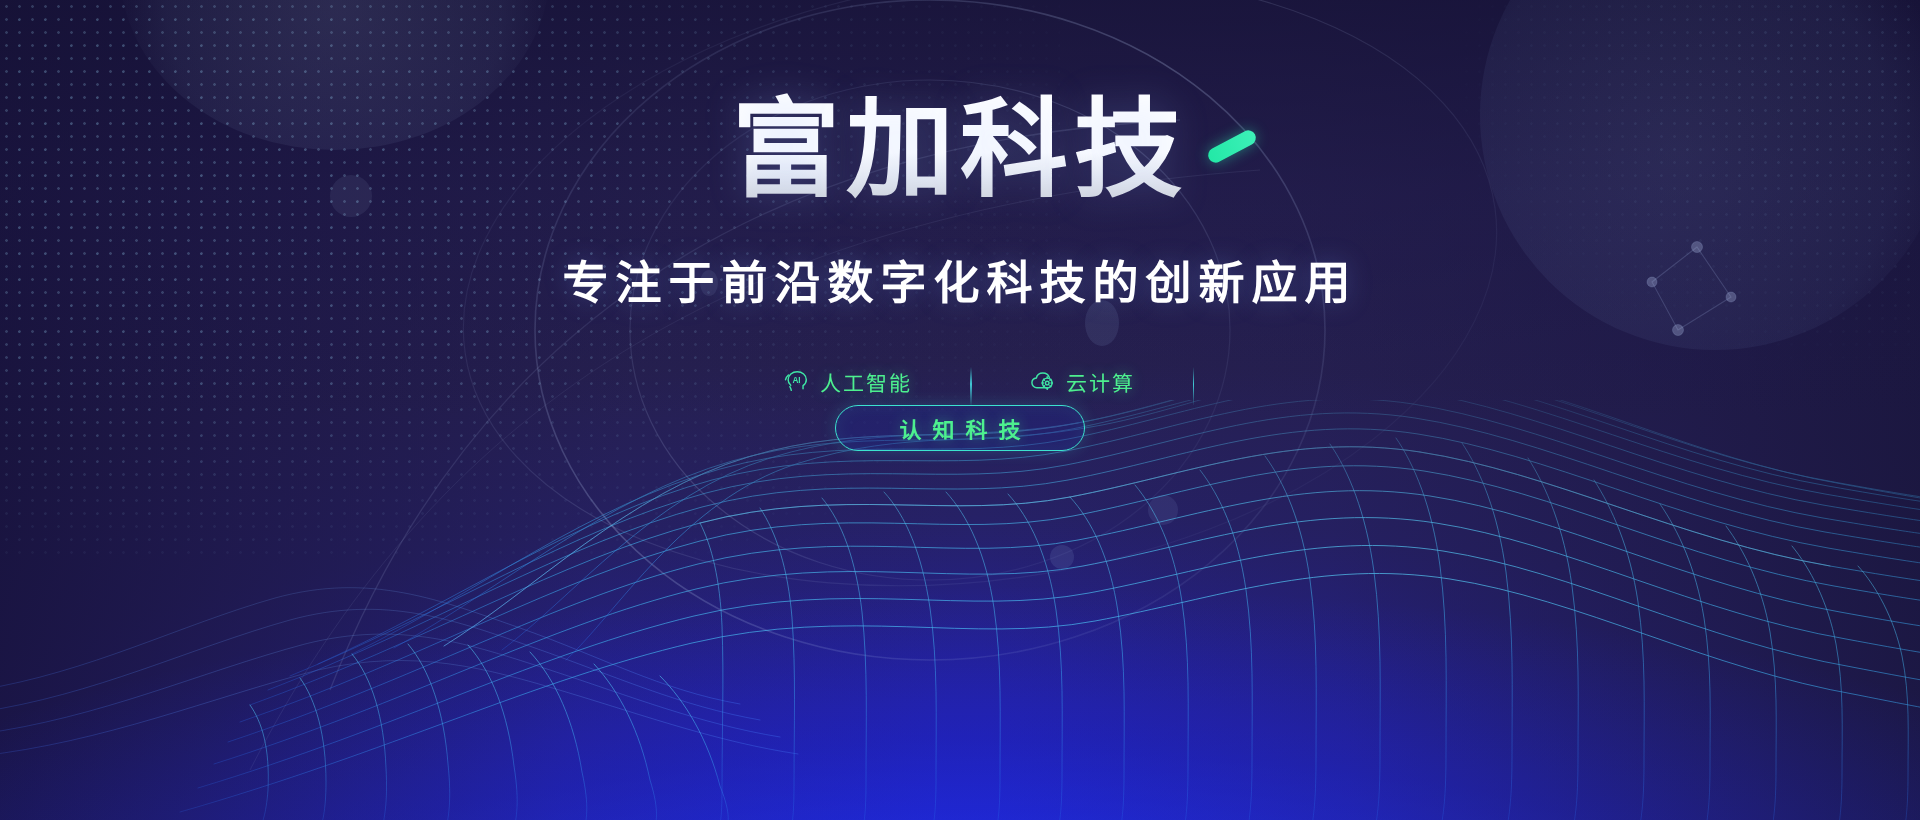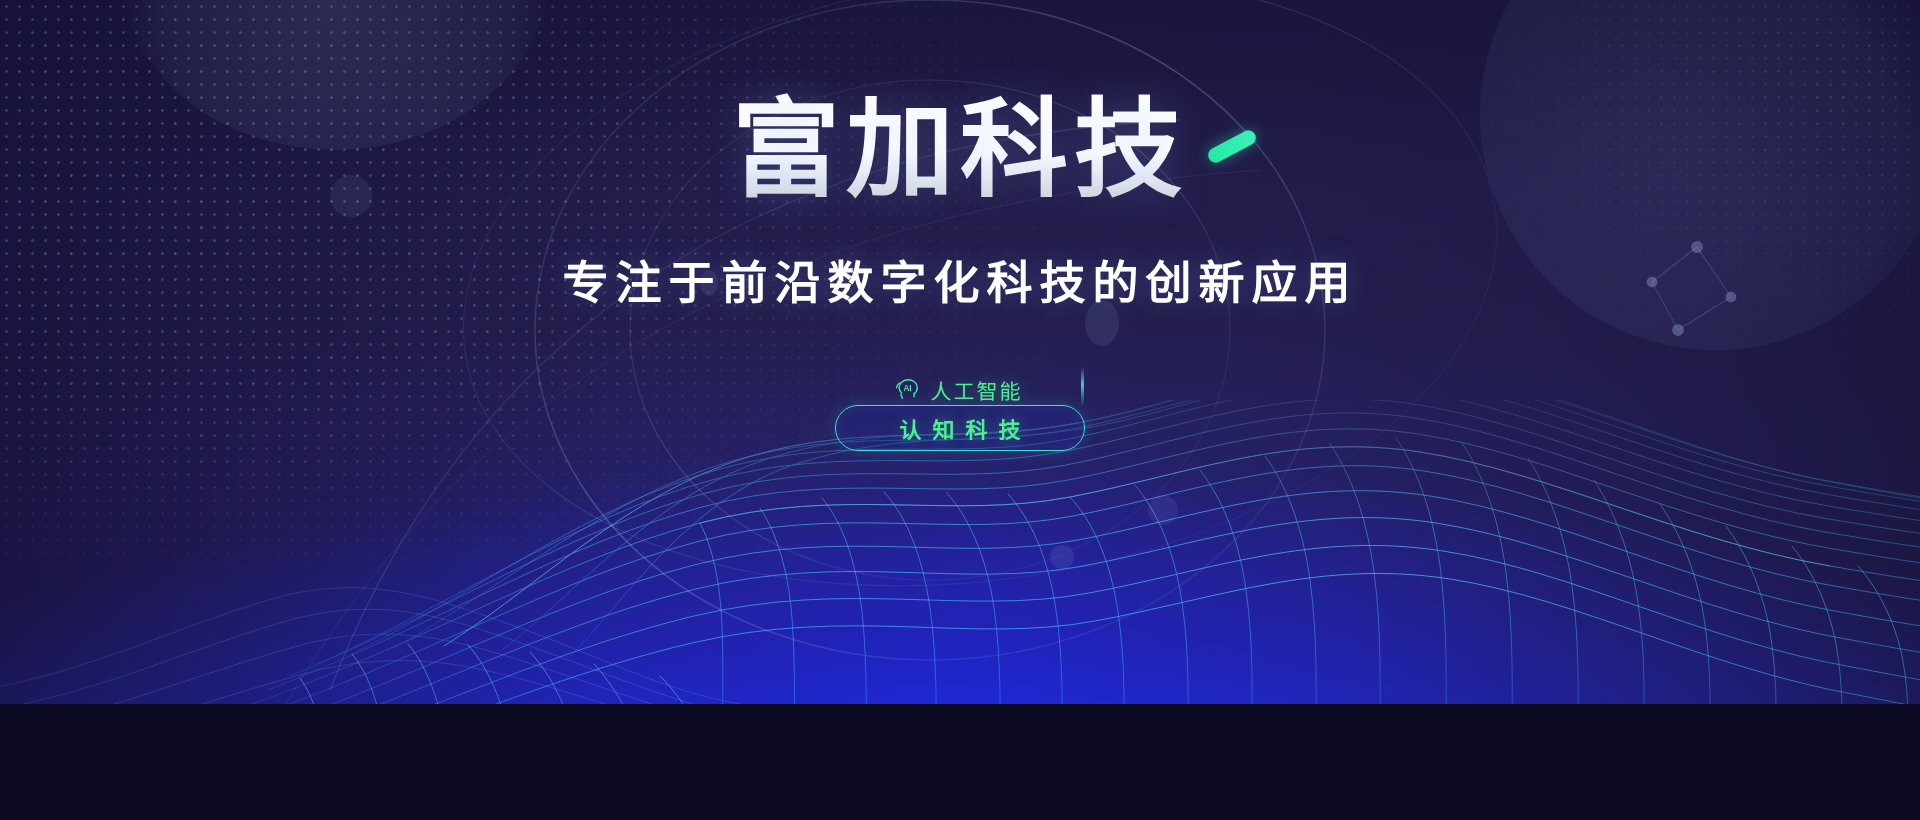--- a/index.html
+++ b/index.html
@@ -6,21 +6,21 @@
   html, body {
     margin: 0;
     padding: 0;
     background: #0d0b24;
   }
   * { box-sizing: border-box; }
 
   .stage {
     position: relative;
     width: 1920px;
-    height: 704px;
+    height: 820px;
     overflow: hidden;
     font-family: "Liberation Sans", "DejaVu Sans", sans-serif;
     background: #241f52;
   }
 
   
   .bg-base {
     position: absolute; inset: 0;
     background:
       radial-gradient(120% 95% at 50% 118%, #1a1fd8 0%, #1b1fc4 16%, #2320a0 34%, #262166 58%, #272150 78%, #282252 100%);
@@ -123,21 +123,21 @@
     font-weight: 700;
     letter-spacing: 7px;
     color: #ffffff;
     text-shadow: 0 0 26px rgba(120,160,255,0.28);
     white-space: nowrap;
   }
 
   .tag-row {
     margin-top: 55px;
     display: flex;
-    align-items: flex-end;
+    align-items: flex-start;
     gap: 0;
   }
   .tag {
     display: flex; align-items: center;
     gap: 11px;
     padding: 0 58px;
     text-decoration: none;
   }
   .tag-icon {
     width: 25px; height: 25px;
@@ -332,20 +332,32 @@
           </svg>
         </span>
         <span class="tag-label">人工智能</span>
       </div>
 
       <div class="tag-divider"></div>
 
 
       <div class="tag-divider"></div>
 
+      <div class="tag">
+        <span class="tag-icon">
+          <svg viewBox="0 0 26 26" fill="none" stroke="currentColor" stroke-width="1.5" stroke-linecap="round" stroke-linejoin="round">
+            <path d="M18.6 19.4 H7.2 c-2.9 0-5.2-2.2-5.2-5 0-2.6 2-4.7 4.6-5 .7-3 3.5-5.2 6.8-5.2 3.1 0 5.8 2 6.7 4.7"></path>
+            <circle cx="17.9" cy="14.6" r="5.1"></circle>
+            <circle cx="17.9" cy="14.6" r="1.9"></circle>
+            <path d="M17.9 8 v1.4 M17.9 19.8 v1.4 M23.3 14.6 h-1.4 M13.9 14.6 h-1.4
+                     M21.7 10.8 l-1 1 M15.1 17.4 l-1 1 M21.7 18.4 l-1-1 M15.1 11.8 l-1-1"></path>
+          </svg>
+        </span>
+        <span class="tag-label">云计算</span>
+      </div>
 
       <div class="tag-divider"></div>
 
 
     </div>
 
     <button class="pill-btn">认知科技</button>
 
   </div>
 </div>

